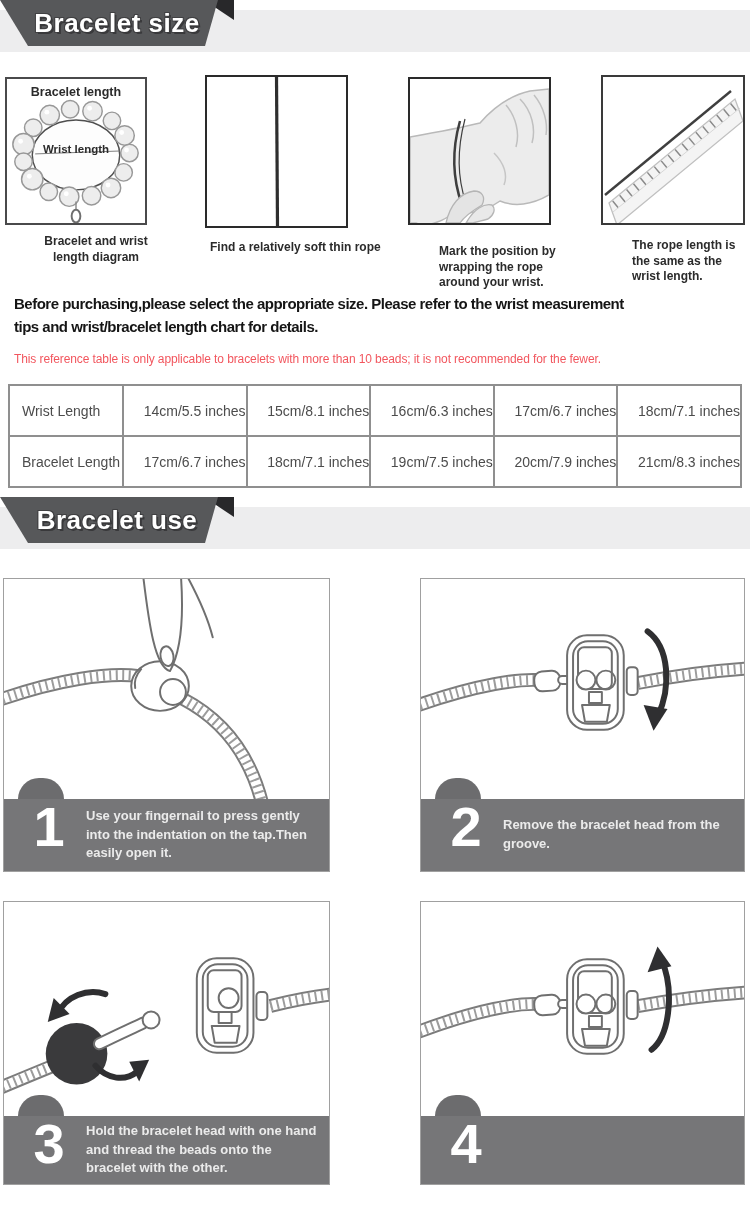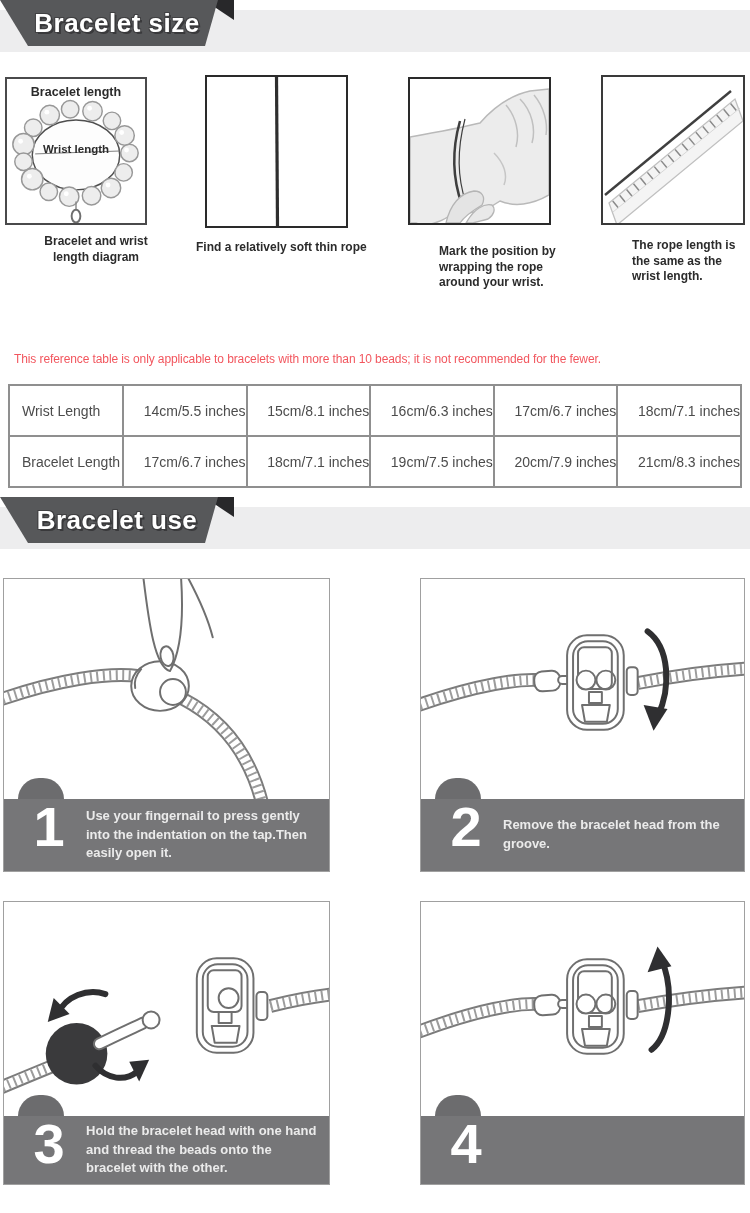--- a/index.html
+++ b/index.html
@@ -24,21 +24,21 @@
   .figbox svg { display:block; width:100%; height:100%; }
   .fb1 { left:5px;  top:77px; width:142px; height:148px; border:2px solid #4a4a4b; }
   .fb2 { left:205px; top:75px; width:143px; height:153px; border:2px solid #2a2a2a; }
   .fb3 { left:408px; top:77px; width:143px; height:148px; border:2px solid #2a2a2a; }
   .fb4 { left:601px; top:75px; width:144px; height:150px; border:2px solid #3a3a3a; }
   .figlabel { position:absolute; font-weight:700; color:#2b2b2b; }
   .lbl-top { left:0; right:0; top:6px; text-align:center; font-size:12.5px; }
   .lbl-mid { left:0; right:0; top:64px; text-align:center; font-size:11.5px; }
   .figcap { position:absolute; font-size:12px; font-weight:700; color:#2b2b2b; line-height:1.3;padding-left:32px; }
   .fc1 { left:0;   top:234px; width:160px; text-align:center; }
-  .fc2 { left:164px; top:240px; width:200px; text-align:center; white-space:nowrap; }
+  .fc2 { left:178px; top:240px; width:200px; text-align:center; white-space:nowrap; }
   .fc3 { left:407px; top:244px; width:160px; }
   .fc4 { left:600px; top:238px; width:152px; }
 
   
   .intro { position:absolute; left:14px; top:292px; width:734px; font-size:15px; font-weight:800;
     letter-spacing:-0.5px; line-height:1.55; color:#151515; white-space:pre-line; }
   .warning { position:absolute; left:14px; top:352px; width:736px; font-size:12px; font-weight:400;
     letter-spacing:-0.1px; color:#f2565e; white-space:nowrap; }
 
   
@@ -151,20 +151,22 @@
   <div class="figbox fb4">
     <svg viewBox="0 0 140 146">
       <polygon points="6,126 132,22 140,44 14,148" fill="#f4f4f4" stroke="#c0c0c0" stroke-width="1.3"></polygon>
       <path d="M2,118 L128,14" stroke="#3f3f3f" stroke-width="2.4" fill="none"></path>
       <path d="M12,128 L134,27" stroke="#8a8a8a" stroke-width="9" fill="none" stroke-dasharray="1.5 7.5"></path>
       <path d="M10,135 L137,31" stroke="#d8d8d8" stroke-width="1" fill="none"></path>
     </svg>
   </div>
   <div class="figcap fc4">The rope length is the same as the wrist length.</div>
 
+  <div class="intro">Before purchasing,please select the appropriate size. Please refer to the wrist measurement
+tips and wrist/bracelet length chart for details.</div>
   <div class="warning">This reference table is only applicable to bracelets with more than 10 beads; it is not recommended for the fewer.</div>
 
   <table class="size">
     <colgroup>
         <col style="width:114px">
         <col>
         <col>
         <col>
         <col>
         <col>

